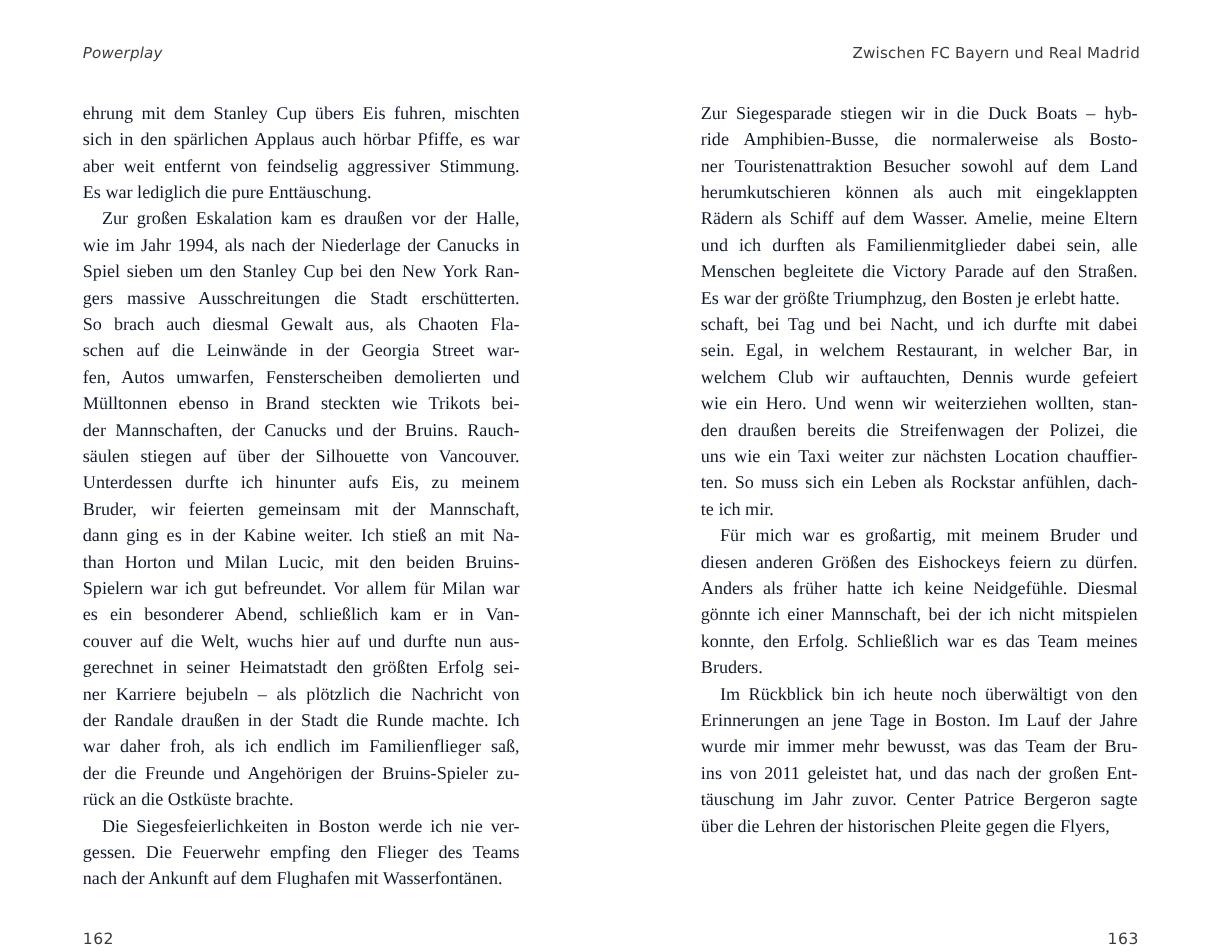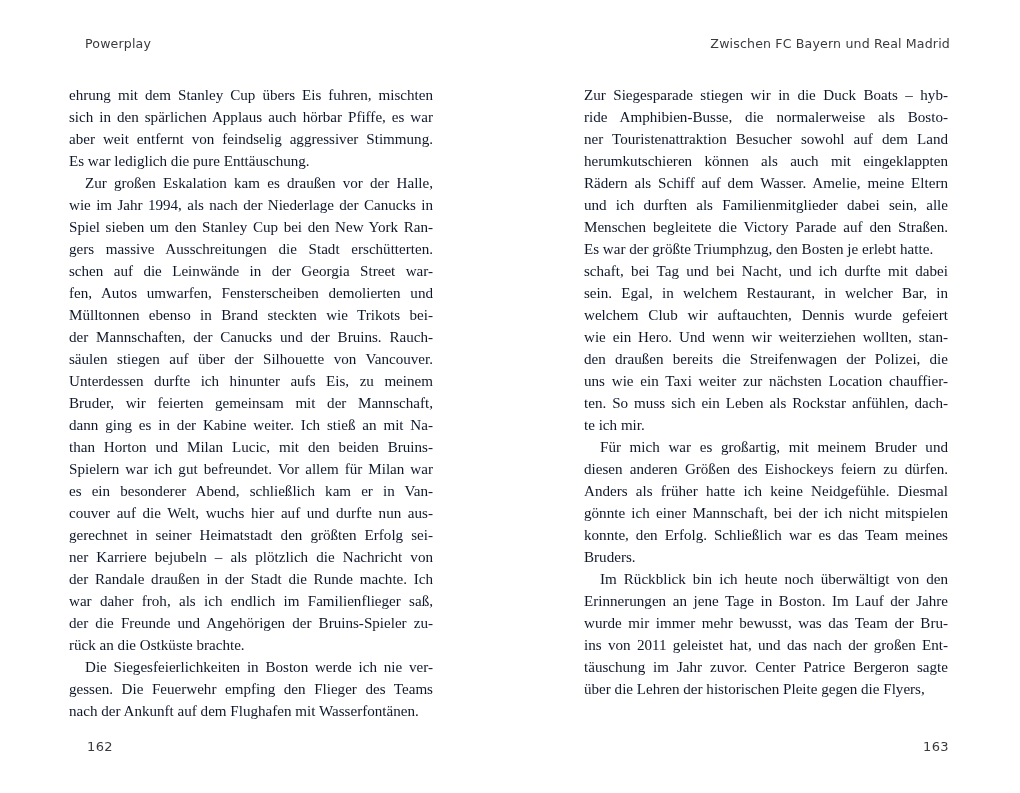--- a/index.html
+++ b/index.html
@@ -26,32 +26,31 @@
   
   .running-head {
     position: absolute;
     top: 36px;
     font-family: "DejaVu Sans", "Liberation Sans", sans-serif;
     font-size: 12.6px;
     letter-spacing: 0.15px;
     color: #3b3b3f;
     white-space: nowrap;
   }
-  .running-head.left  { left: 85px; }
+  .running-head.left  { left: 69px; font-style: italic; }
   .running-head.right { right: 70px; text-align: right; }
 
   
   .folio {
     position: absolute;
-    top: 739px;
+    top: 776px;
     font-family: "DejaVu Sans", "Liberation Sans", sans-serif;
     font-size: 13px;
     letter-spacing: 0.4px;
     color: #3b3b3f;
-    margin-left: 18px;
   }
   .folio.left  { left: 69px; }
   .folio.right { right: 71px; }
 
   
   .column {
     position: absolute;
     top: 84px;
     width: 364px;
     font-size: 15.1px;
@@ -87,20 +86,21 @@
 
   <div class="column left" id="left-column">
       <span class="ln">ehrung mit dem Stanley Cup übers Eis fuhren, mischten</span>
       <span class="ln">sich in den spärlichen Applaus auch hörbar Pfiffe, es war</span>
       <span class="ln">aber weit entfernt von feindselig aggressiver Stimmung.</span>
       <span class="ln last">Es war lediglich die pure Enttäuschung.</span>
       <span class="ln ind">Zur großen Eskalation kam es draußen vor der Halle,</span>
       <span class="ln">wie im Jahr 1994, als nach der Niederlage der Canucks in</span>
       <span class="ln">Spiel sieben um den Stanley Cup bei den New York Ran-</span>
       <span class="ln">gers massive Ausschreitungen die Stadt erschütterten.</span>
+      <span class="ln">So brach auch diesmal Gewalt aus, als Chaoten Fla-</span>
       <span class="ln">schen auf die Leinwände in der Georgia Street war-</span>
       <span class="ln">fen, Autos umwarfen, Fensterscheiben demolierten und</span>
       <span class="ln">Mülltonnen ebenso in Brand steckten wie Trikots bei-</span>
       <span class="ln">der Mannschaften, der Canucks und der Bruins. Rauch-</span>
       <span class="ln">säulen stiegen auf über der Silhouette von Vancouver.</span>
       <span class="ln">Unterdessen durfte ich hinunter aufs Eis, zu meinem</span>
       <span class="ln">Bruder, wir feierten gemeinsam mit der Mannschaft,</span>
       <span class="ln">dann ging es in der Kabine weiter. Ich stieß an mit Na-</span>
       <span class="ln">than Horton und Milan Lucic, mit den beiden Bruins-</span>
       <span class="ln">Spielern war ich gut befreundet. Vor allem für Milan war</span>

